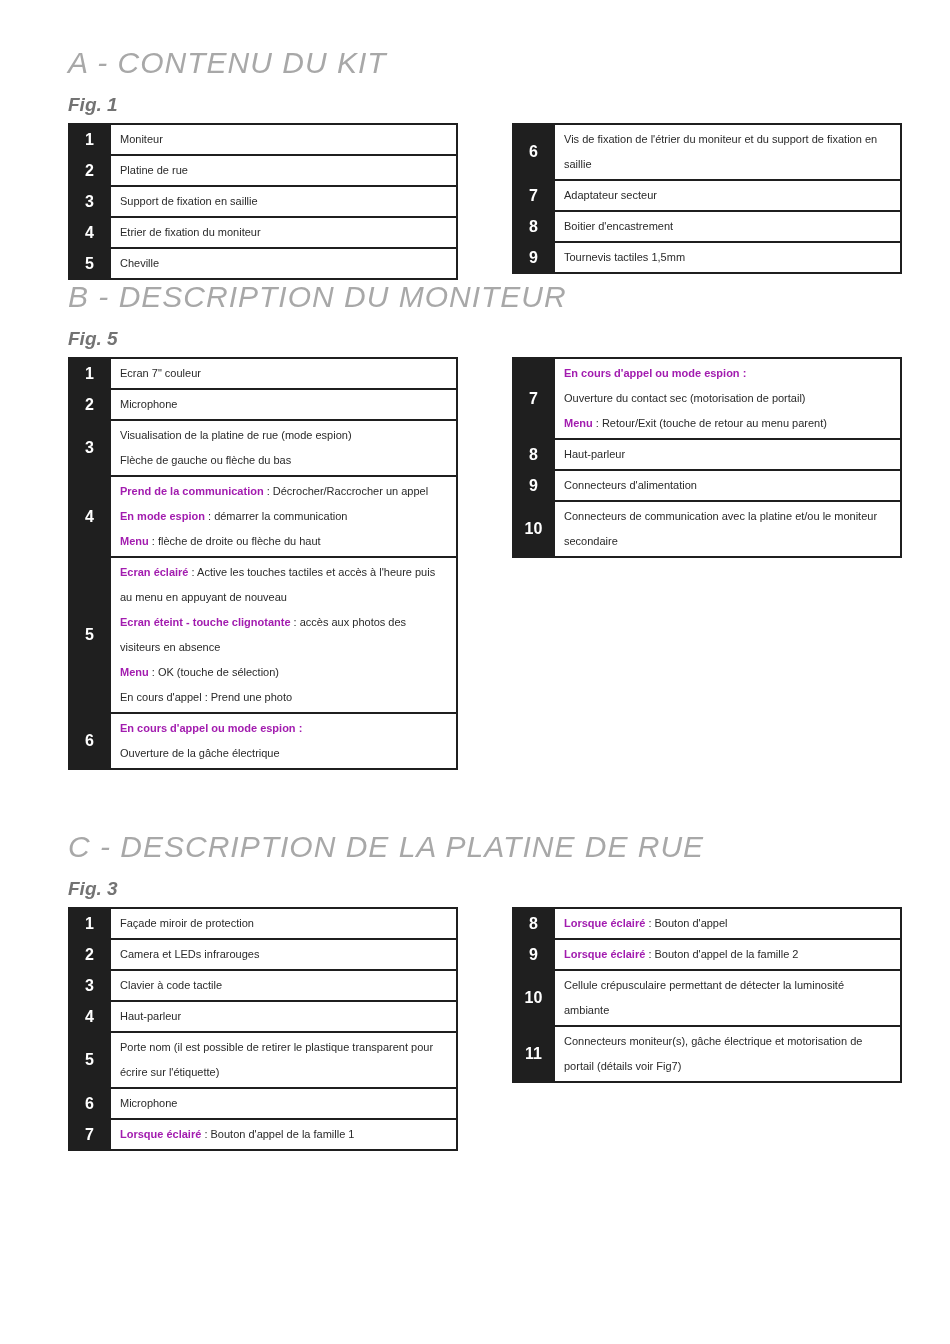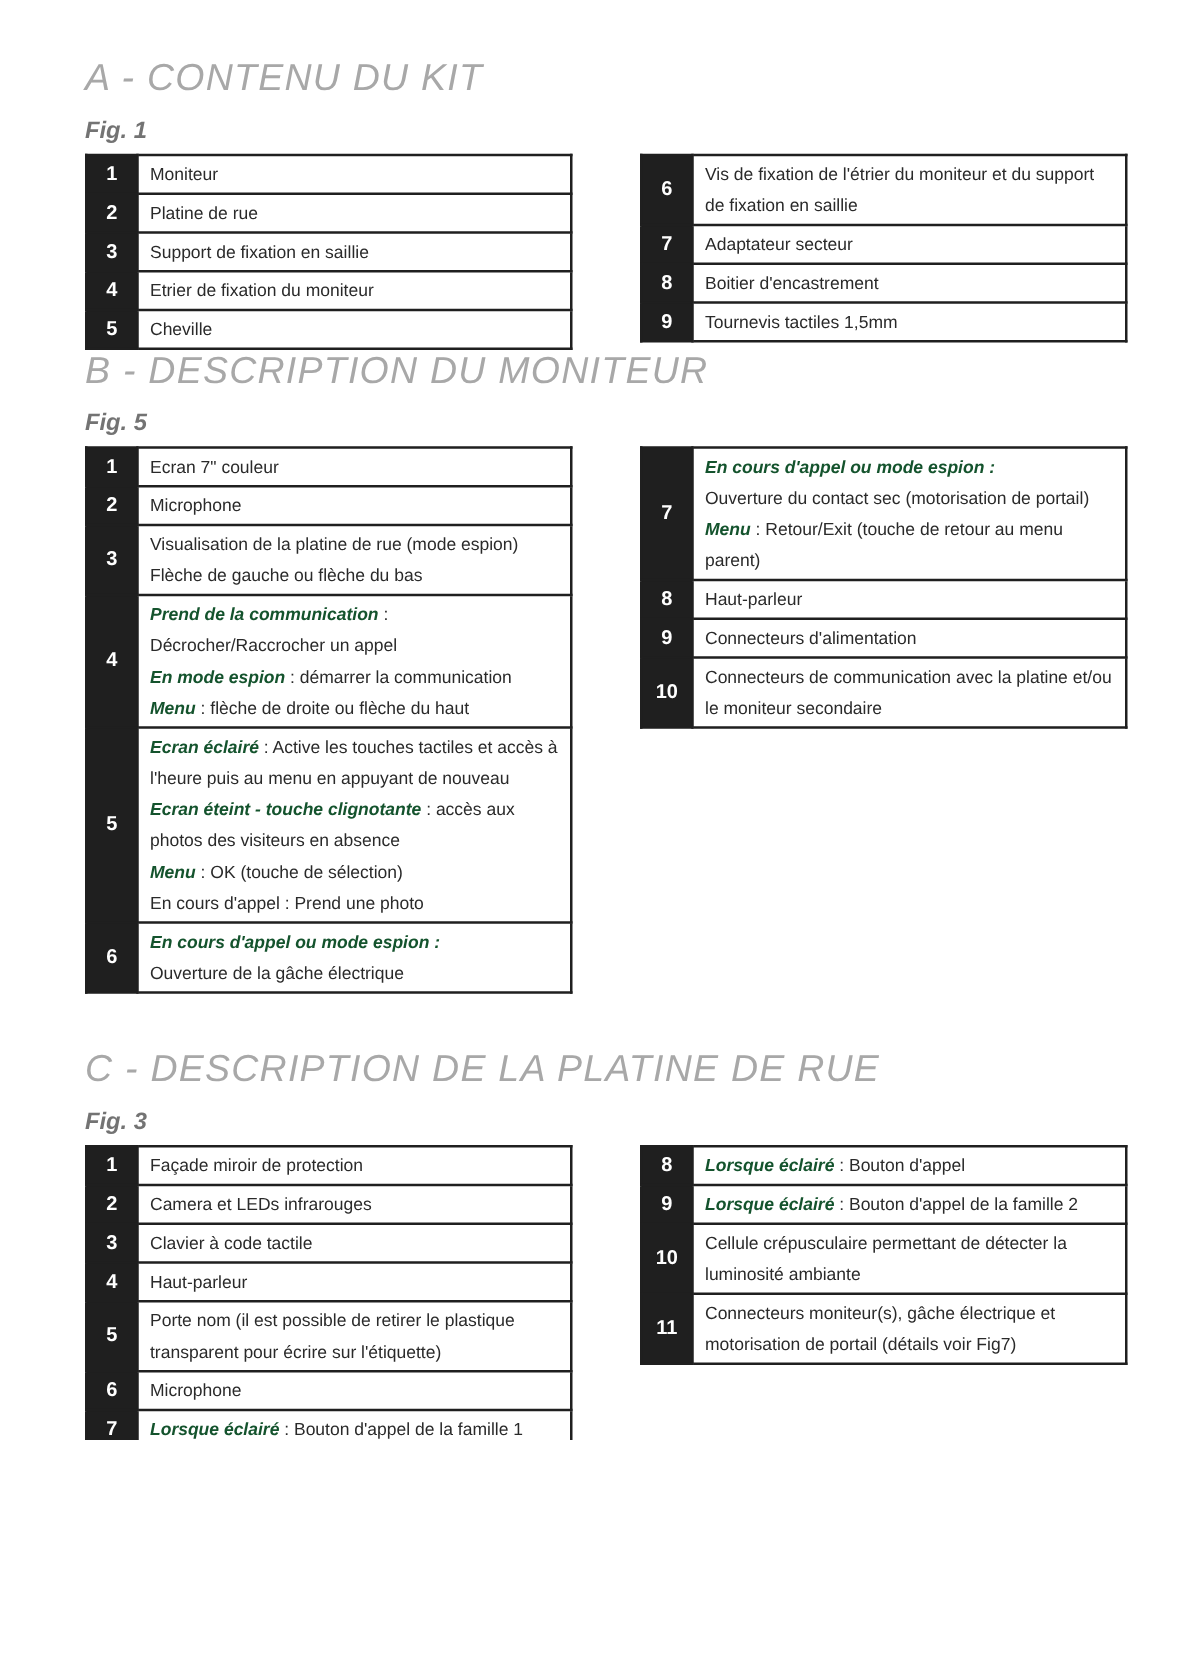--- a/index.html
+++ b/index.html
@@ -47,27 +47,27 @@
   td.num {
     width: 41px;
     background: #1f1f1f;
     color: #ffffff;
     text-align: center;
     font-weight: 700;
     font-size: 16px;
   }
   td.desc {
     padding: 2px 9px;
-    font-size: 14px;
+    font-size: 11px;
     line-height: 25px;
     color: #2a2a2a;
   }
-  td.desc .line b { font-weight: 700; color: #14532d; font-style: italic; }
+  td.desc .line b { font-weight: 700; color: #a21caf; }
   #section-b { }
-  #section-c { margin-top: 44px; }
+  #section-c { margin-top: 60px; }
 
   .footer-bar {
     position: absolute;
     left: 0; top: 1297px;
     width: 490px; height: 37px;
     background: #232323;
     border-bottom: 2px solid #c9c9c9;
   }
   .footer-ref {
     position: absolute;

